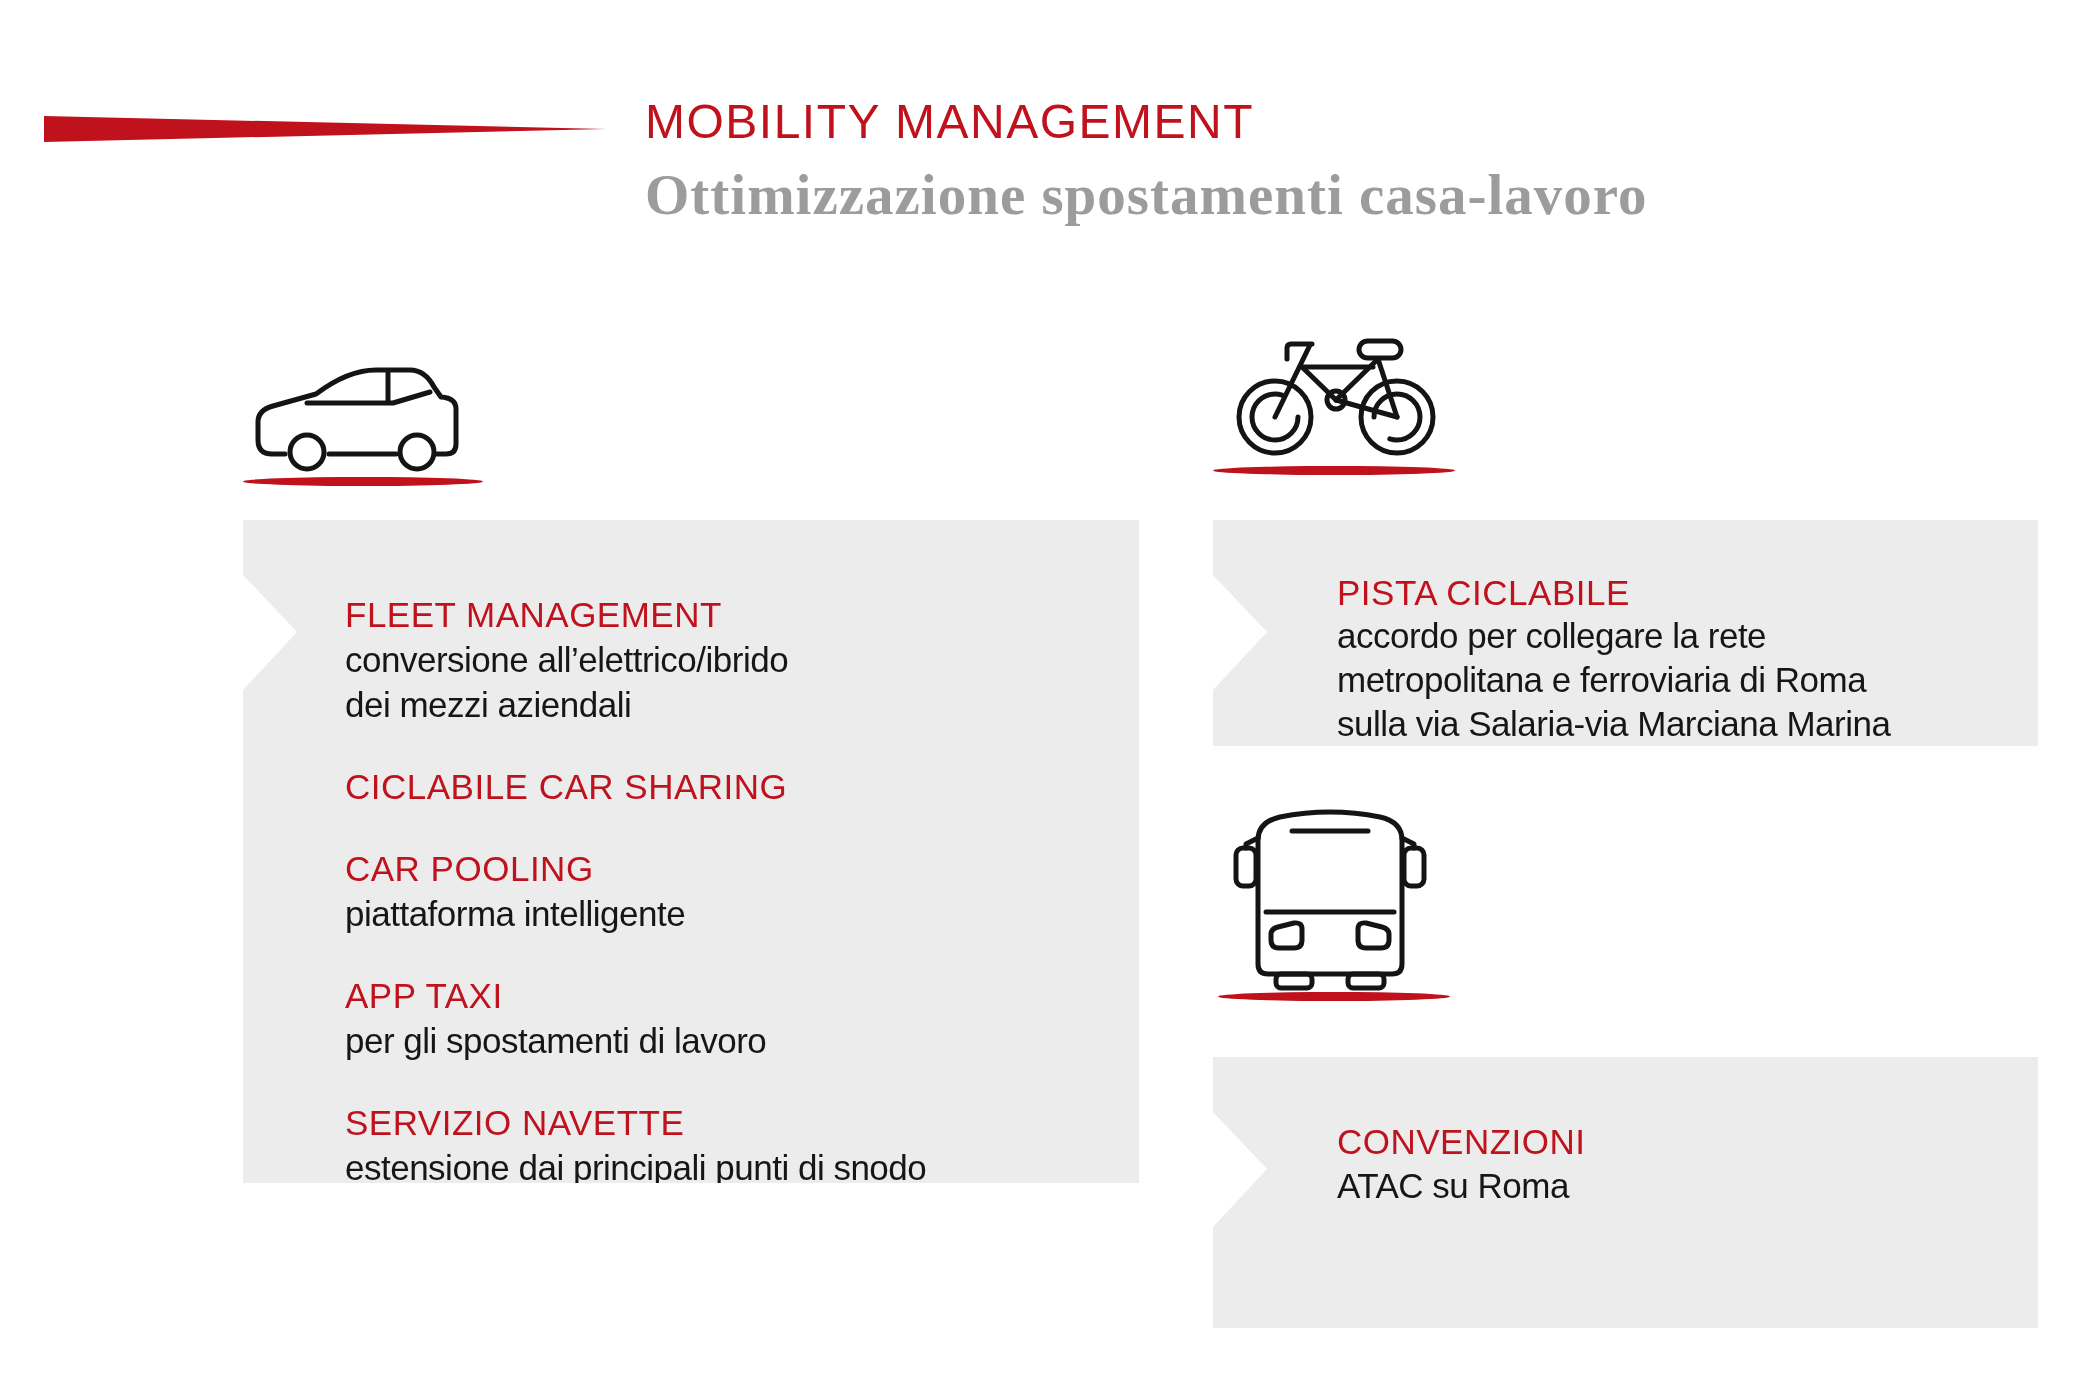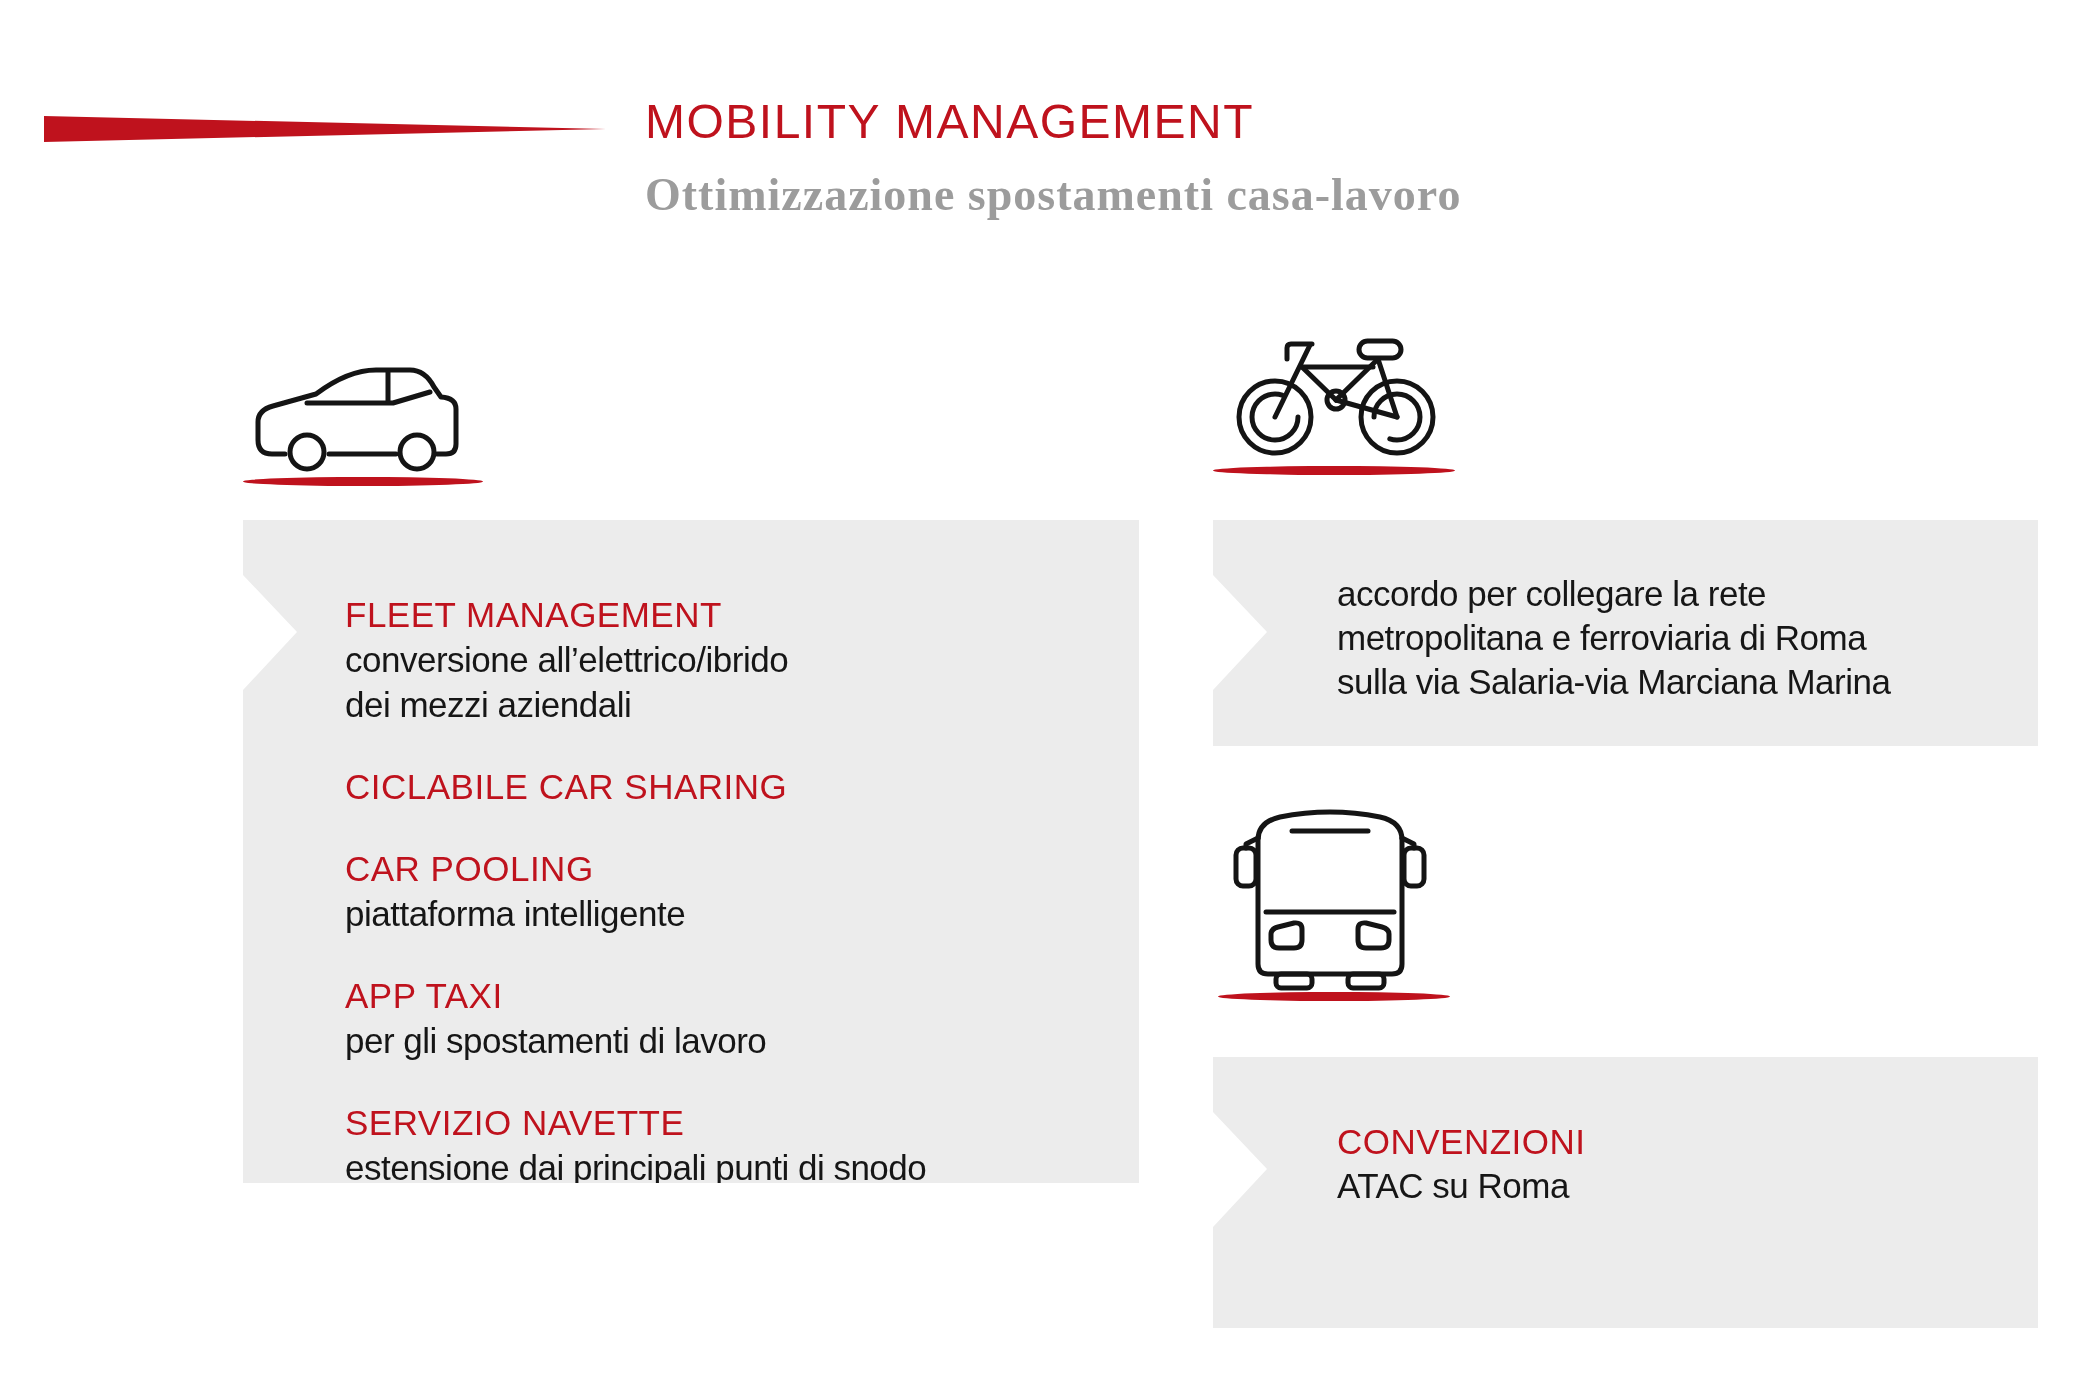--- a/index.html
+++ b/index.html
@@ -17,21 +17,21 @@
     clip-path:polygon(0 0,100% 50%,0 100%);
   }
   .title{
     position:absolute;left:645px;top:90px;margin:0;
     font-size:48px;font-weight:400;letter-spacing:1.5px;
     color:#BF121D;line-height:64px;white-space:nowrap;
   }
   .subtitle{
     position:absolute;left:645px;top:170px;margin:0;
     font-family:"Liberation Serif",serif;
-    font-size:46px;font-weight:700;letter-spacing:1px;
+    font-size:57px;font-weight:700;letter-spacing:1px;
     color:#9C9C9C;line-height:50px;white-space:nowrap;
   }
   
   .icon{position:absolute;}
   .icon path,.icon circle,.icon rect{
     fill:none;stroke:#141414;stroke-width:5;
     stroke-linecap:round;stroke-linejoin:round;
   }
   .icon-car{left:245px;top:360px;width:237px;height:114px;}
   .icon-bike{left:1235px;top:333px;width:202px;height:124px;}
@@ -128,20 +128,21 @@
     <path d="M 143,26 L 101,67"></path>
     <path d="M 101,67 L 162,84"></path>
     <path d="M 143,26 L 162,84"></path>
     <rect x="124" y="8" width="42" height="17" rx="8.5"></rect>
     <circle cx="101" cy="67" r="9"></circle>
   </svg>
   <div class="shadow shadow-bike"></div>
 
   <section class="panel panel-bike">
     <div class="section">
+      <div class="section-title">PISTA CICLABILE</div>
       <div class="section-body">accordo per collegare la rete
 metropolitana e ferroviaria di Roma
 sulla via Salaria-via Marciana Marina</div>
     </div>
   </section>
 
   <svg class="icon icon-bus" viewBox="0 0 204 196" aria-hidden="true">
     <path d="M 30,168 V 44 Q 30,26 52,21 Q 102,11 152,21 Q 174,26 174,44 V 168 Q 174,178 164,178 H 40 Q 30,178 30,168 Z"></path>
     <path d="M 64,35 H 140"></path>
     <path d="M 38,116 H 166"></path>

